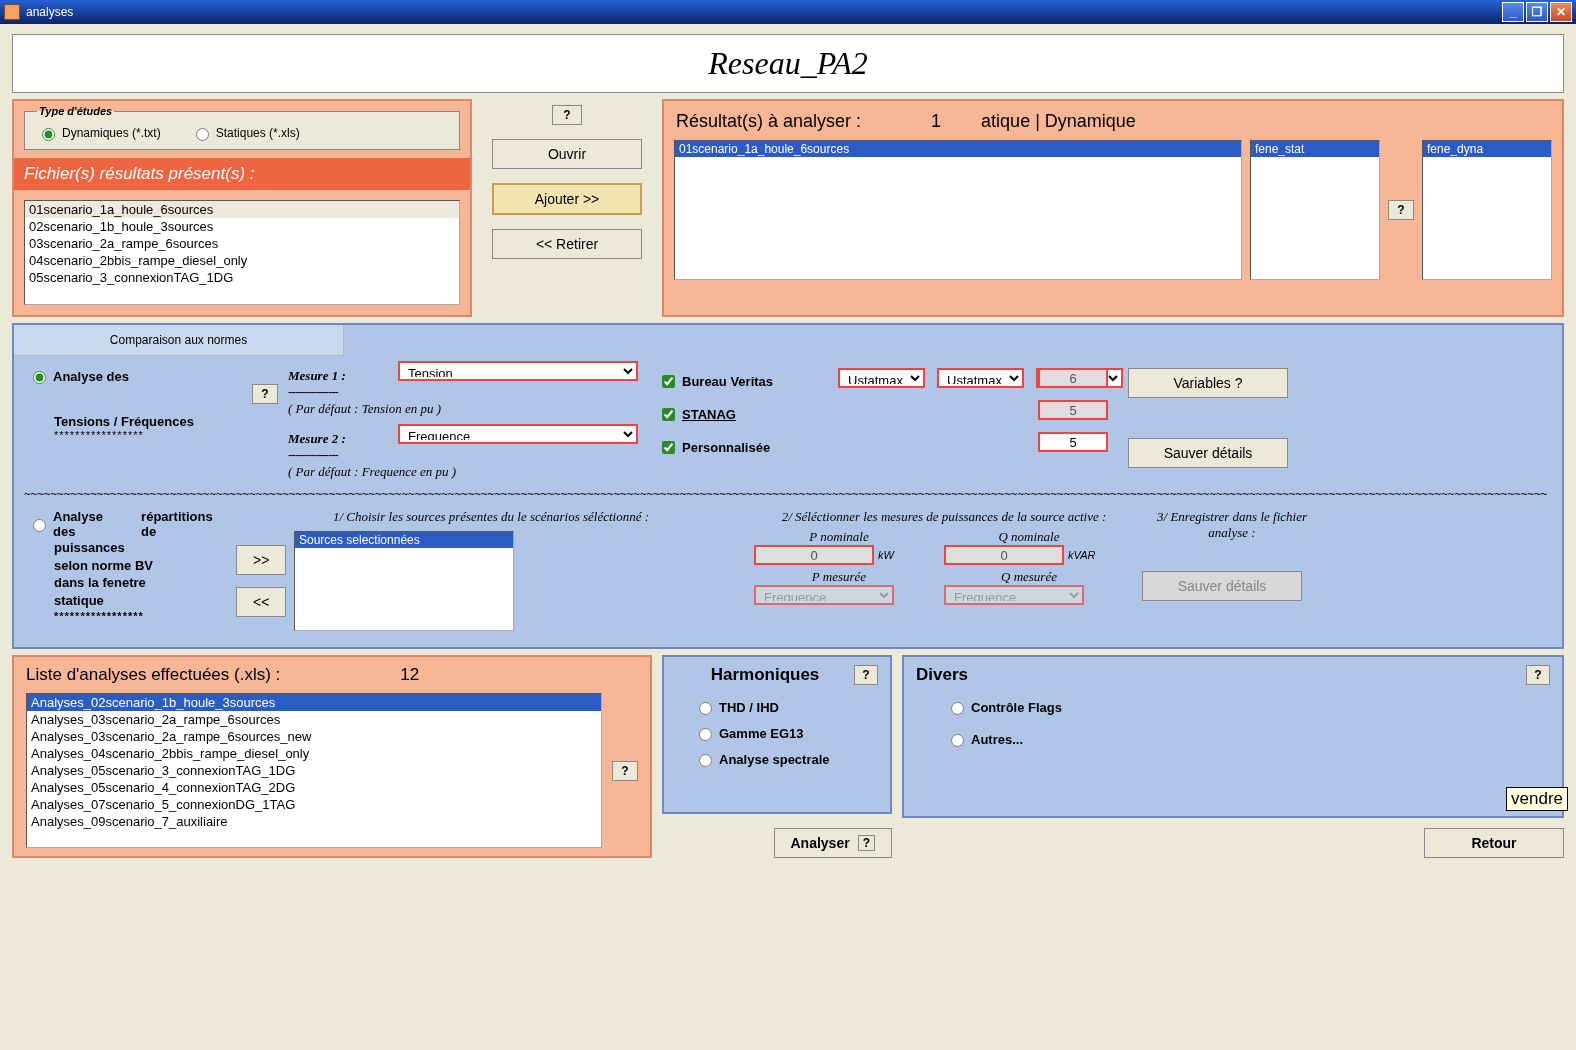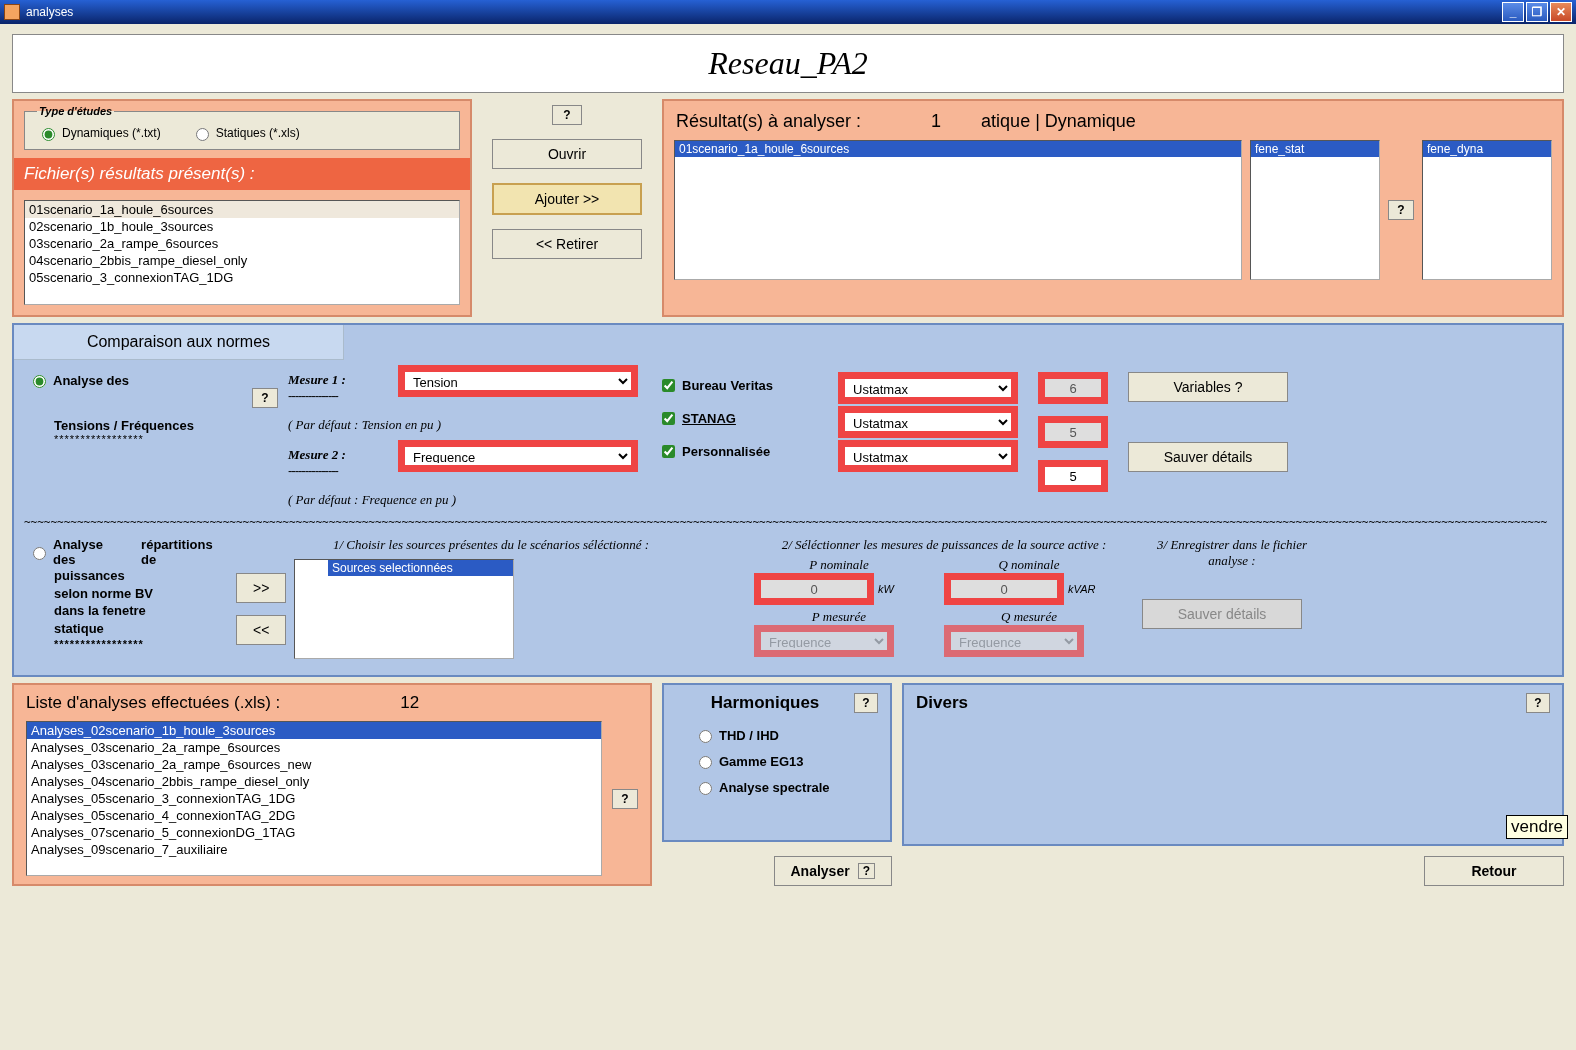--- a/index.html
+++ b/index.html
@@ -22,21 +22,21 @@
 .radio-row { display: flex; gap: 30px; }
 .btn { background: #ece9d8; border: 1px solid #888; padding: 6px 16px; font-size: 14px; cursor: pointer; display: inline-block; text-align: center; }
 .btn.small { padding: 2px 6px; font-size: 12px; font-weight: bold; }
 .btn.gold { background: #f2e4b0; border: 2px solid #c8a050; }
 .btn.grey { background: #d8d8d8; color: #888; }
 .listbox { background: #fff; border: 1px inset #aaa; overflow-y: scroll; font-size: 13px; }
 .listbox .item { padding: 1px 4px; white-space: nowrap; }
 .listbox .item.sel { background: #efe8dc; }
 .listbox .item.blue-sel { background: #2b5bc4; color: #fff; }
 .listbox.small .item { font-size: 12px; }
-select, input[type=text] { border: 7px solid #ef4444; background: #fff; font-size: 13px; padding: 2px 4px; height: 32px; }
+select, input[type=text] { border: 2px solid #ef4444; background: #fff; font-size: 13px; padding: 2px 4px; height: 20px; }
 select { background: #fff; }
 input.readonly { background: #dedede; color: #555; text-align: center; }
 .section-label { font-style: italic; font-family: Georgia, serif; }
 .small-dash { letter-spacing: -1px; }
 .check { display: flex; align-items: center; gap: 4px; }
 .stars { font-size: 11px; letter-spacing: 1px; }
 .tilde-row { font-family: monospace; font-size: 11px; letter-spacing: 0px; overflow: hidden; white-space: nowrap; margin: 4px 10px; }
 label { cursor: default; }
 .col { display: flex; flex-direction: column; }
 .tooltip-box { position:absolute; background:#ffffe1; border:1px solid #000; font-size:17px; padding:1px 4px; }
@@ -110,21 +110,21 @@
         </div>
         <div class="listbox small" style="width:130px;">
           <div class="item blue-sel">fene_dyna</div>
         </div>
       </div>
     </div>
   </div>
 
   <div class="panel blue" style="margin:6px; padding:0 0 12px 0;">
     <div style="display:flex;">
-      <div class="lightblue" style="width:330px; text-align:center; font-size:16px; padding:8px; border-right:1px solid #abc; border-bottom:1px solid #abc;">Comparaison aux normes</div>
+      <div class="lightblue" style="width:330px; text-align:center; font-size:12px; padding:8px; border-right:1px solid #abc; border-bottom:1px solid #abc;">Comparaison aux normes</div>
     </div>
 
     <div style="display:flex; padding:12px 14px 4px 14px; gap:10px;">
       <div style="width:250px;">
         <label class="check" style="font-weight:bold;">
             <input type="radio" checked="" style="accent-color: rgb(42, 138, 42);"> 
             <span>Analyse des</span>
           </label>
         <button class="btn small" style="float:right; width:26px;">?</button>
         <div style="clear:both; padding:10px 0 0 26px; font-weight:bold;">Tensions / Fréquences</div>
@@ -147,21 +147,21 @@
           </label>
         <label class="check">
             <input type="checkbox" checked="" style="accent-color: rgb(42, 138, 42);"> 
             <span style="font-weight:bold; text-decoration:underline;">STANAG</span>
           </label>
         <label class="check">
             <input type="checkbox" checked="" style="accent-color: rgb(42, 138, 42);"> 
             <span style="font-weight:bold;">Personnalisée</span>
           </label>
       </div>
-      <div style="width:190px; display:flex; flex-direction:column; gap:2px;">
+      <div style="width:190px; display:flex; flex-direction:row; gap:12px;">
         <select style="width:180px;"><option>Ustatmax</option></select>
         <select style="width:180px;"><option>Ustatmax</option></select>
         <select style="width:180px;"><option>Ustatmax</option></select>
       </div>
       <div style="width:80px; display:flex; flex-direction:column; gap:12px;">
         <input type="text" class="readonly" readonly="" style="width: 70px;" value="6">
         <input type="text" class="readonly" readonly="" style="width: 70px;" value="5">
         <input type="text" style="width: 70px; text-align: center;" value="5">
       </div>
       <div style="width:160px; display:flex; flex-direction:column; gap:40px;">
@@ -190,21 +190,21 @@
         </div>
       </div>
 
       <div style="width:510px;">
         <div class="section-label" style="text-align:center; font-weight:normal;">1/  Choisir les sources présentes du le scénarios séléctionné :</div>
         <div style="display:flex; gap:8px; margin-top:6px;">
           <div class="col" style="gap:12px; justify-content:center;">
             <button class="btn" style="width:50px;">&gt;&gt;</button>
             <button class="btn" style="width:50px;">&lt;&lt;</button>
           </div>
-          <div class="listbox small" style="width:220px; height:100px;padding-left:33px;">
+          <div class="listbox small" style="width:220px; height:100px;">
             <div class="item blue-sel">Sources selectionnées</div>
           </div>
         </div>
       </div>
 
       <div style="width:380px;">
         <div class="section-label" style="text-align:center;">2/  Séléctionner les mesures de puissances de la source active :</div>
         <div style="display:flex; gap:20px; margin-top:4px;">
           <div style="width:170px;">
             <div class="section-label" style="text-align:center;">P nominale</div>
@@ -288,20 +288,30 @@
         </button>
       </div>
     </div>
 
     <div style="flex:1; display:flex; flex-direction:column; position:relative;">
       <div class="panel blue" style="flex:1; padding:8px 12px;">
         <div style="display:flex; align-items:center;">
           <span style="font-size:17px; font-weight:bold; flex:1;">Divers</span>
           <button class="btn small" style="width:24px;">?</button>
         </div>
+        <div style="padding:14px 4px 0 30px; display:flex; flex-direction:column; gap:16px;">
+          <label class="check">
+              <input type="radio" style=""> 
+              <b>Contrôle Flags</b>
+            </label>
+          <label class="check">
+              <input type="radio" style=""> 
+              <b>Autres...</b>
+            </label>
+        </div>
       </div>
       <div class="tooltip-box" style="right:-4px; top:132px;">vendre</div>
       <div style="display:flex; justify-content:flex-end; margin-top:10px;">
         <button class="btn" style="font-weight:bold; width:140px;">Retour</button>
       </div>
     </div>
   </div>
 
 </div>
 

